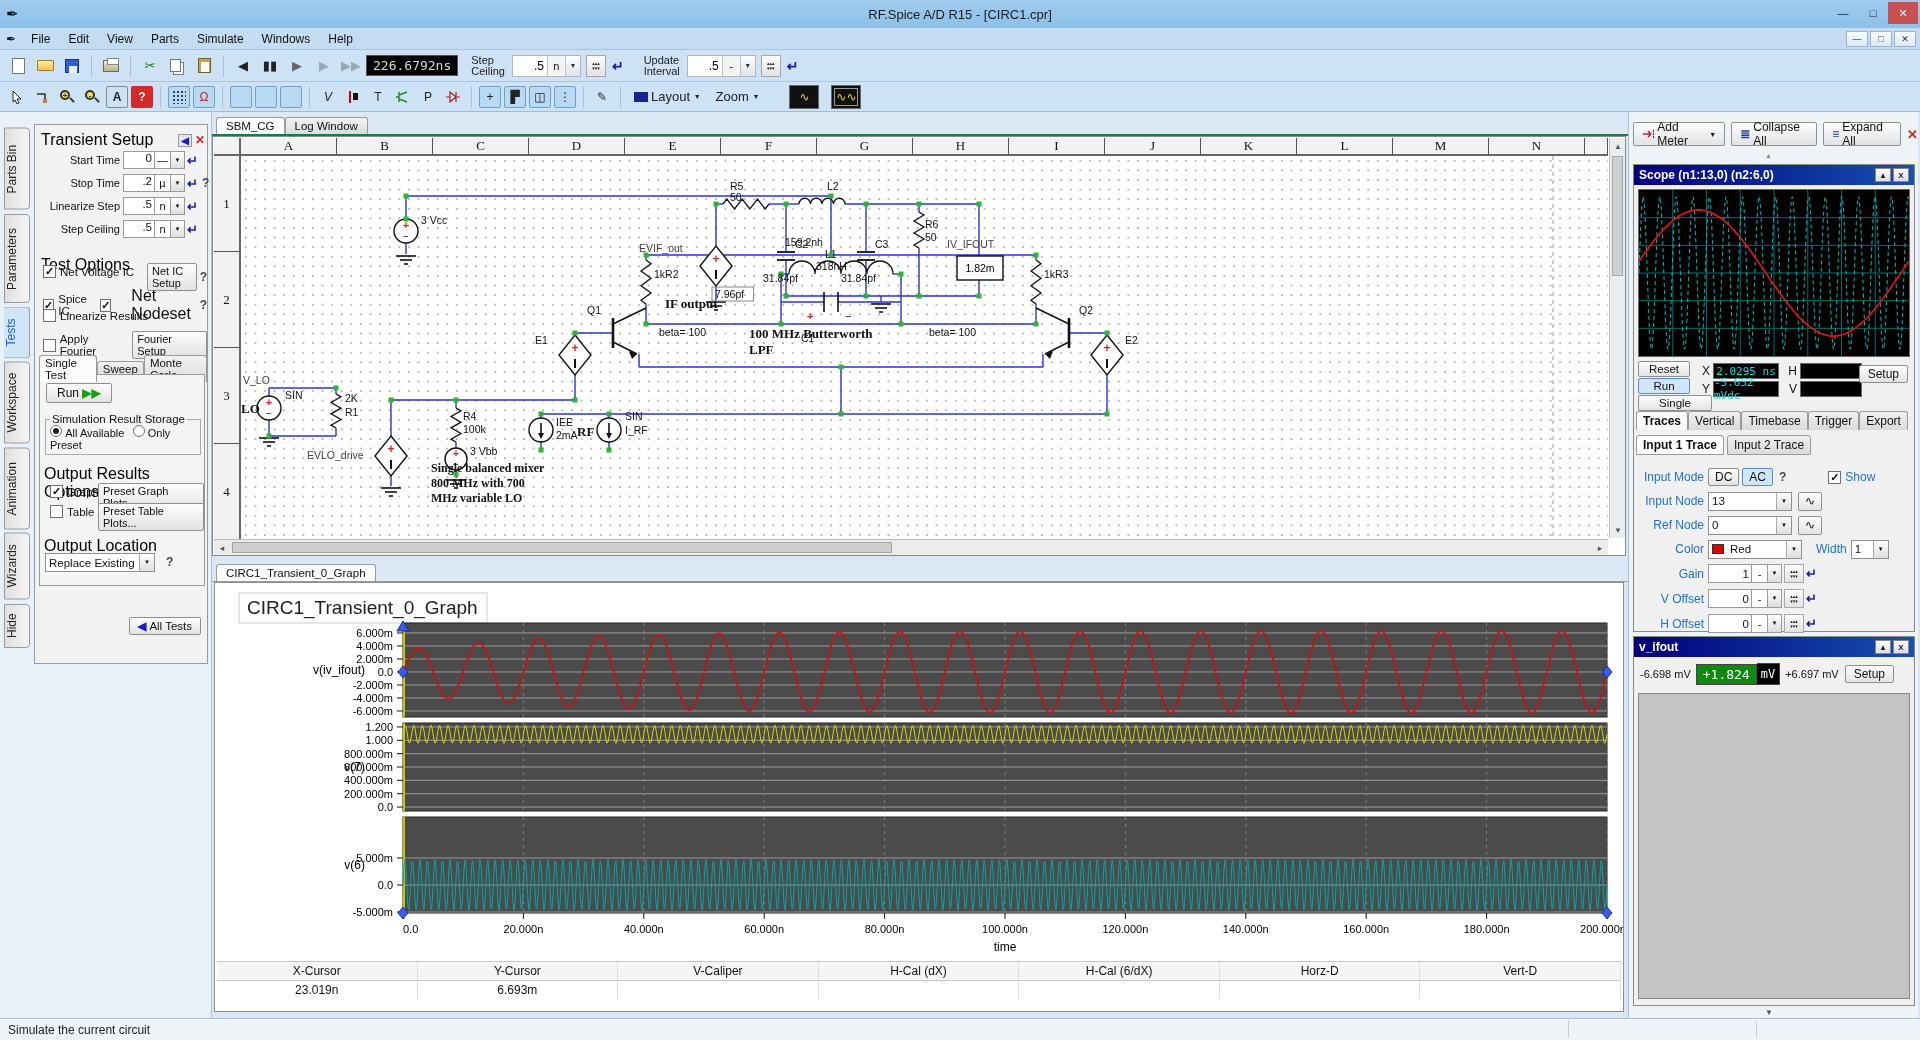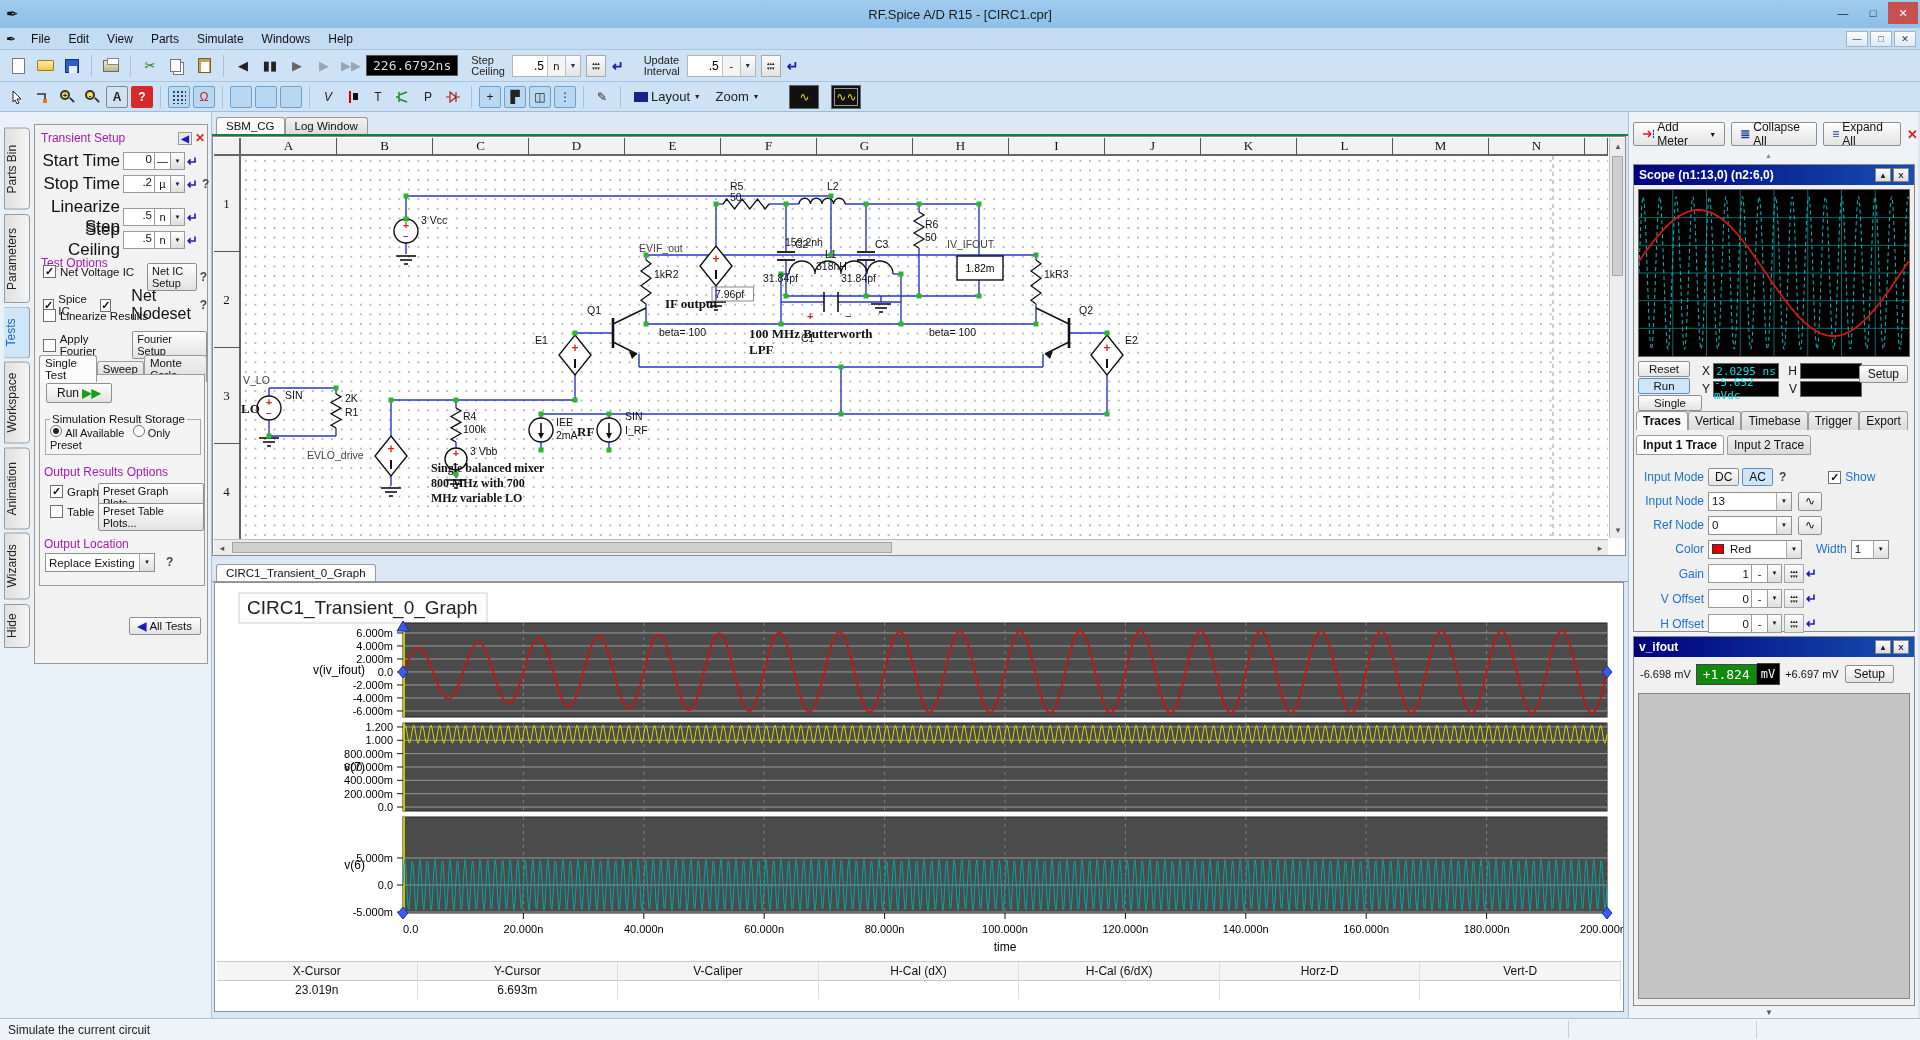--- a/index.html
+++ b/index.html
@@ -68,37 +68,37 @@
   .dark-scope-btn { width:30px; height:24px; background:#111; border:1px solid #666; color:#e8d22a;
     font-size:12px; display:flex; align-items:center; justify-content:center; }
   .bluebox { width:14px; height:10px; background:#16228e; margin-right:3px; }
   
   .btn { display:inline-flex; align-items:center; justify-content:center; border:1px solid #8f8f8f;
     background:linear-gradient(#fdfdfd,#e3e3e3); border-radius:2px; font-size:12px; padding:1px 8px; color:#111; }
   .btn.blue { background:#cfe5f8; border-color:#5c8fc0; }
   .tab { display:inline-flex; align-items:center; border:1px solid #9a9a9a; border-bottom:none;
     background:linear-gradient(#f2f2f2,#dcdcdc); border-radius:3px 3px 0 0; padding:2px 9px; font-size:12px; }
   .tab.active { background:#fbfbfb; position:relative; z-index:2; }
-  .blue-label { color:#a21caf; font-size:12px; }
+  .blue-label { color:#000000; font-size:16px; }
   .cb { width:13px; height:13px; border:1px solid #707070; background:#fff; display:inline-flex;
     align-items:center; justify-content:center; font-size:11px; font-weight:bold; color:#111; }
   .radio { width:12px; height:12px; border:1px solid #707070; border-radius:50%; background:#fff; display:inline-block; position:relative; }
   .radio.sel::after { content:""; position:absolute; left:2px; top:2px; width:6px; height:6px; border-radius:50%; background:#222; }
   .qmark { color:#444; font-weight:bold; }
   
   #left-col { position:absolute; left:0; top:112px; width:212px; height:906px; background:#e9f1f8;
     border-right:1px solid #a9c2d8; }
   .side-tab { position:absolute; left:4px; width:26px; border:1px solid #9a9a9a; background:linear-gradient(90deg,#f4f4f4,#e0e0e0);
     border-radius:4px 0 0 4px; writing-mode:vertical-rl; transform:rotate(180deg); text-align:center;
     font-size:12px; color:#222; padding:6px 0; }
   .side-tab.active { background:#cfe6f8; color:#1a66cc; border-right:none; }
   #transient-panel { position:absolute; left:34px; top:12px; width:174px; height:540px;
     background:#f2f2f2; border:1px solid #9a9a9a; }
   .tp-row { position:absolute; display:flex; align-items:center; }
-  .tp-label { width:84px; text-align:right; font-size:17px; padding-right:3px; }
+  .tp-label { width:84px; text-align:right; font-size:11px; padding-right:3px; }
   .tp-input { width:32px; height:18px; border:1px solid #9a9a9a; background:#fff; text-align:right; font-size:11.5px; padding-right:2px; }
   .tp-unit { width:16px; height:18px; border:1px solid #9a9a9a; border-left:none; background:#fff; text-align:center; font-size:11px; line-height:17px; }
   .tp-drop { width:14px; height:18px; border:1px solid #9a9a9a; border-left:none; background:linear-gradient(#fdfdfd,#dedede); font-size:6px; text-align:center; line-height:17px; }
   .tp-enter { color:#1a1aa8; font-weight:bold; font-size:13px; margin-left:2px; }
   .small-btn { border:1px solid #8f8f8f; background:linear-gradient(#fdfdfd,#e2e2e2); font-size:11px; padding:1px 4px; border-radius:2px; }
   
   #doc-tabs { position:absolute; left:212px; top:112px; width:1416px; height:24px; background:#dcE9f5;
     border-bottom:2px solid #15803d; display:flex; align-items:flex-end; padding-left:4px; }
   #schframe { position:absolute; left:212px; top:136px; width:1414px; height:420px; background:#fff; border:1px solid #8a8a8a; }
   #colheader { position:absolute; left:28px; top:1px; height:18px; right:17px; display:flex; }
@@ -880,21 +880,21 @@
           <line x1="0" y1="83" x2="270" y2="83" stroke="#006e6e" stroke-width="1"></line>
           <line x1="0" y1="110.66666666666667" x2="270" y2="110.66666666666667" stroke="#006e6e" stroke-width="1"></line>
           <line x1="0" y1="138.33333333333334" x2="270" y2="138.33333333333334" stroke="#006e6e" stroke-width="1"></line>
           <polyline points="0,83.0 0.5,68.6 1,54.7 1.5,41.9 2,30.5 2.5,21.0 3,13.7 3.5,8.9 4,6.7 4.5,7.3 5,10.7 5.5,16.6 6,24.8 6.5,35.2 7,47.3 7.5,60.7 8,74.8 8.5,89.3 9,103.5 9.5,117.0 10,129.3 10.5,139.9 11,148.5 11.5,154.7 12,158.4 12.5,159.3 13,157.5 13.5,153.1 14,146.1 14.5,136.9 15,125.7 15.5,113.0 16,99.2 16.5,84.9 17,70.4 17.5,56.5 18,43.4 18.5,31.8 19,22.1 19.5,14.5 20,9.4 20.5,6.9 21,7.1 21.5,10.1 22,15.7 22.5,23.7 23,33.8 23.5,45.7 24,58.9 24.5,73.0 25,87.4 25.5,101.7 26,115.4 26.5,127.8 27,138.7 27.5,147.5 28,154.1 28.5,158.1 29,159.4 29.5,157.9 30,153.8 30.5,147.1 31,138.2 31.5,127.2 32,114.7 32.5,101.0 33,86.7 33.5,72.3 34,58.2 34.5,45.1 35,33.2 35.5,23.2 36,15.3 36.5,9.9 37,7.0 37.5,6.9 38,9.5 38.5,14.8 39,22.5 39.5,32.4 40,44.1 40.5,57.1 41,71.1 41.5,85.6 42,99.9 42.5,113.7 43,126.3 43.5,137.4 44,146.5 44.5,153.4 45,157.7 45.5,159.3 46,158.3 46.5,154.5 47,148.1 47.5,139.4 48,128.7 48.5,116.4 49,102.8 49.5,88.6 50,74.1 50.5,60.0 51,46.7 51.5,34.7 52,24.4 52.5,16.2 53,10.4 53.5,7.3 54,6.8 54.5,9.1 55,14.0 55.5,21.4 56,31.0 56.5,42.5 57,55.4 57.5,69.3 58,83.7 58.5,98.1 59,111.9 59.5,124.7 60,136.0 60.5,145.4 61,152.6 61.5,157.3 62,159.3 62.5,158.6 63,155.1 63.5,149.1 64,140.7 64.5,130.2 65,118.1 65.5,104.6 66,90.5 66.5,76.0 67,61.8 67.5,48.3 68,36.1 68.5,25.6 69,17.1 69.5,11.0 70,7.5 70.5,6.7 71,8.6 71.5,13.2 72,20.3 72.5,29.6 73,40.9 73.5,53.7 74,67.5 74.5,81.8 75,96.3 75.5,110.2 76,123.2 76.5,134.7 77,144.4 77.5,151.8 78,156.8 78.5,159.2 79,158.8 79.5,155.7 80,150.0 80.5,141.9 81,131.7 81.5,119.7 82,106.4 82.5,92.3 83,77.9 83.5,63.6 84,50.0 84.5,37.6 85,26.9 85.5,18.1 86,11.7 86.5,7.8 87,6.6 87.5,8.2 88,12.5 88.5,19.3 89,28.3 89.5,39.3 90,51.9 90.5,65.6 91,80.0 91.5,94.4 92,108.4 92.5,121.6 93,133.3 93.5,143.2 94,151.0 94.5,156.3 95,159.0 95.5,159.0 96,156.3 96.5,150.9 97,143.1 97.5,133.1 98,121.3 98.5,108.2 99,94.2 99.5,79.7 100,65.4 100.5,51.7 101,39.1 101.5,28.1 102,19.1 102.5,12.4 103,8.2 103.5,6.6 104,7.9 104.5,11.8 105,18.2 105.5,27.0 106,37.8 106.5,50.2 107,63.8 107.5,78.1 108,92.6 108.5,106.7 109,119.9 109.5,131.9 110,142.1 110.5,150.1 111,155.8 111.5,158.8 112,159.2 112.5,156.8 113,151.7 113.5,144.2 114,134.5 114.5,122.9 115,109.9 115.5,96.0 116,81.6 116.5,67.2 117,53.4 117.5,40.7 118,29.4 118.5,20.1 119,13.1 119.5,8.6 120,6.7 120.5,7.6 121,11.1 121.5,17.3 122,25.8 122.5,36.3 123,48.6 123.5,62.0 124,76.3 124.5,90.7 125,104.9 125.5,118.3 126,130.4 126.5,140.9 127,149.2 127.5,155.2 128,158.6 128.5,159.3 129,157.2 129.5,152.5 130,145.3 130.5,135.9 131,124.5 131.5,111.7 132,97.8 132.5,83.4 133,69.0 133.5,55.1 134,42.2 134.5,30.8 135,21.2 135.5,13.9 136,9.0 136.5,6.8 137,7.3 137.5,10.5 138,16.3 138.5,24.6 139,34.9 139.5,46.9 140,60.3 140.5,74.4 141,88.9 141.5,103.1 142,116.6 142.5,129.0 143,139.6 143.5,148.3 144,154.6 144.5,158.3 145,159.3 145.5,157.6 146,153.3 146.5,146.4 147,137.2 147.5,126.1 148,113.4 148.5,99.7 149,85.3 149.5,70.9 150,56.9 150.5,43.8 151,32.2 151.5,22.3 152,14.7 152.5,9.5 153,6.9 153.5,7.1 154,10.0 154.5,15.5 155,23.4 155.5,33.4 156,45.3 156.5,58.5 157,72.5 157.5,87.0 158,101.3 158.5,114.9 159,127.5 159.5,138.4 160,147.3 160.5,153.9 161,158.0 161.5,159.4 162,158.0 162.5,154.0 163,147.4 163.5,138.5 164,127.6 164.5,115.1 165,101.5 165.5,87.2 166,72.7 166.5,58.6 167,45.4 167.5,33.6 168,23.5 168.5,15.5 169,10.0 169.5,7.1 170,6.9 170.5,9.4 171,14.6 171.5,22.2 172,32.0 172.5,43.7 173,56.7 173.5,70.7 174,85.1 174.5,99.5 175,113.2 175.5,125.9 176,137.1 176.5,146.3 177,153.2 177.5,157.6 178,159.3 178.5,158.3 179,154.6 179.5,148.4 180,139.7 180.5,129.1 181,116.8 181.5,103.3 182,89.0 182.5,74.6 183,60.4 183.5,47.1 184,35.0 184.5,24.7 185,16.4 185.5,10.6 186,7.3 186.5,6.8 187,9.0 187.5,13.8 188,21.1 188.5,30.7 189,42.1 189.5,55.0 190,68.9 190.5,83.3 191,97.7 191.5,111.5 192,124.4 192.5,135.7 193,145.2 193.5,152.4 194,157.2 194.5,159.3 195,158.6 195.5,155.3 196,149.3 196.5,141.0 197,130.6 197.5,118.5 198,105.1 198.5,90.9 199,76.4 199.5,62.2 200,48.7 200.5,36.5 201,25.9 201.5,17.4 202,11.2 202.5,7.6 203,6.7 203.5,8.5 204,13.0 204.5,20.0 205,29.3 205.5,40.5 206,53.2 206.5,67.0 207,81.4 207.5,95.8 208,109.8 208.5,122.8 209,134.4 209.5,144.1 210,151.6 210.5,156.7 211,159.1 211.5,158.9 212,155.8 212.5,150.2 213,142.2 213.5,132.0 214,120.1 214.5,106.8 215,92.7 215.5,78.3 216,64.0 216.5,50.4 217,38.0 217.5,27.2 218,18.3 218.5,11.8 219,7.9 219.5,6.6 220,8.1 220.5,12.3 221,19.0 221.5,28.0 222,39.0 222.5,51.5 223,65.2 223.5,79.5 224,94.0 224.5,108.0 225,121.2 225.5,133.0 226,143.0 226.5,150.8 227,156.2 227.5,159.0 228,159.0 228.5,156.4 229,151.1 229.5,143.3 230,133.4 230.5,121.7 231,108.6 231.5,94.6 232,80.2 232.5,65.8 233,52.1 233.5,39.5 234,28.4 234.5,19.3 235,12.5 235.5,8.3 236,6.7 236.5,7.8 237,11.6 237.5,18.0 238,26.7 238.5,37.5 239,49.8 239.5,63.4 240,77.7 240.5,92.1 241,106.3 241.5,119.6 242,131.5 242.5,141.8 243,149.9 243.5,155.7 244,158.8 244.5,159.2 245,156.9 245.5,151.9 246,144.5 246.5,134.8 247,123.3 247.5,110.4 248,96.4 248.5,82.0 249,67.6 249.5,53.8 250,41.0 250.5,29.8 251,20.4 251.5,13.3 252,8.7 252.5,6.7 253,7.5 253.5,11.0 254,17.0 254.5,25.5 255,36.0 255.5,48.2 256,61.6 256.5,75.8 257,90.3 257.5,104.5 258,117.9 258.5,130.1 259,140.6 259.5,149.0 260,155.1 260.5,158.5 261,159.3 261.5,157.3 262,152.7 262.5,145.6 263,136.2 263.5,124.9 264,112.1 264.5,98.3 265,83.9 265.5,69.5 266,55.6 266.5,42.6 267,31.1 267.5,21.5 268,14.1 268.5,9.1 269,6.8 269.5,7.2 270,10.4 " fill="none" stroke="#00bcbc" stroke-width="1" stroke-dasharray="4,3"></polyline>
           <polyline points="0,71.2 2,68.3 4,65.5 6,62.7 8,59.9 10,57.2 12,54.6 14,52.0 16,49.4 18,47.0 20,44.6 22,42.3 24,40.1 26,38.0 28,36.0 30,34.1 32,32.3 34,30.6 36,29.0 38,27.6 40,26.2 42,25.0 44,23.9 46,23.0 48,22.1 50,21.4 52,20.9 54,20.4 56,20.1 58,20.0 60,19.9 62,20.0 64,20.3 66,20.7 68,21.2 70,21.8 72,22.6 74,23.5 76,24.6 78,25.7 80,27.0 82,28.4 84,30.0 86,31.6 88,33.4 90,35.2 92,37.2 94,39.3 96,41.4 98,43.7 100,46.0 102,48.5 104,51.0 106,53.5 108,56.1 110,58.8 112,61.6 114,64.3 116,67.2 118,70.0 120,72.9 122,75.8 124,78.7 126,81.7 128,84.6 130,87.5 132,90.5 134,93.4 136,96.3 138,99.1 140,101.9 142,104.7 144,107.4 146,110.1 148,112.7 150,115.3 152,117.8 154,120.2 156,122.5 158,124.8 160,126.9 162,129.0 164,130.9 166,132.8 168,134.5 170,136.2 172,137.7 174,139.1 176,140.4 178,141.5 180,142.6 182,143.5 184,144.2 186,144.9 188,145.4 190,145.7 192,146.0 194,146.1 196,146.0 198,145.9 200,145.5 202,145.1 204,144.5 206,143.8 208,142.9 210,142.0 212,140.9 214,139.6 216,138.3 218,136.8 220,135.2 222,133.5 224,131.7 226,129.8 228,127.8 230,125.6 232,123.4 234,121.1 236,118.8 238,116.3 240,113.8 242,111.2 244,108.5 246,105.8 248,103.1 250,100.2 252,97.4 254,94.5 256,91.6 258,88.7 260,85.8 262,82.9 264,79.9 266,77.0 268,74.1 270,71.2 " fill="none" stroke="#d81515" stroke-width="1.8"></polyline>
         </svg>
     </div>
     <div id="scope-buttons" style="position:absolute;left:4px;top:196px">
         <div class="btn u1" style="display: flex; width: 52px; height: 16px; font-size: 11.5px; margin-bottom: 1px;">Reset</div>
         <div class="btn blue u1" style="display: flex; width: 52px; height: 16px; font-size: 11.5px; margin-bottom: 1px;">Run</div>
-        <div class="btn u1" style="display: flex; width: 64px; height: 16px; font-size: 11.5px; margin-bottom: 1px;">Single</div>
+        <div class="btn u1" style="display: flex; width: 74px; height: 16px; font-size: 11.5px; margin-bottom: 1px;">Single</div>
       </div>
     <div style="position:absolute;left:64px;top:198px;display:flex;align-items:center">
       <span style="width:12px;text-align:right">X</span>
       <span class="lcd-teal" style="width:66px;height:16px;margin-left:3px">2.0295 ns</span>
       <span style="width:14px;text-align:right;margin-left:4px">H</span>
       <span class="lcd-teal" style="width:62px;height:16px;margin-left:3px"></span>
     </div>
     <div style="position:absolute;left:64px;top:216px;display:flex;align-items:center">
       <span style="width:12px;text-align:right">Y</span>
       <span class="lcd-teal" style="width:66px;height:16px;margin-left:3px">-5.652 mVdc</span>

